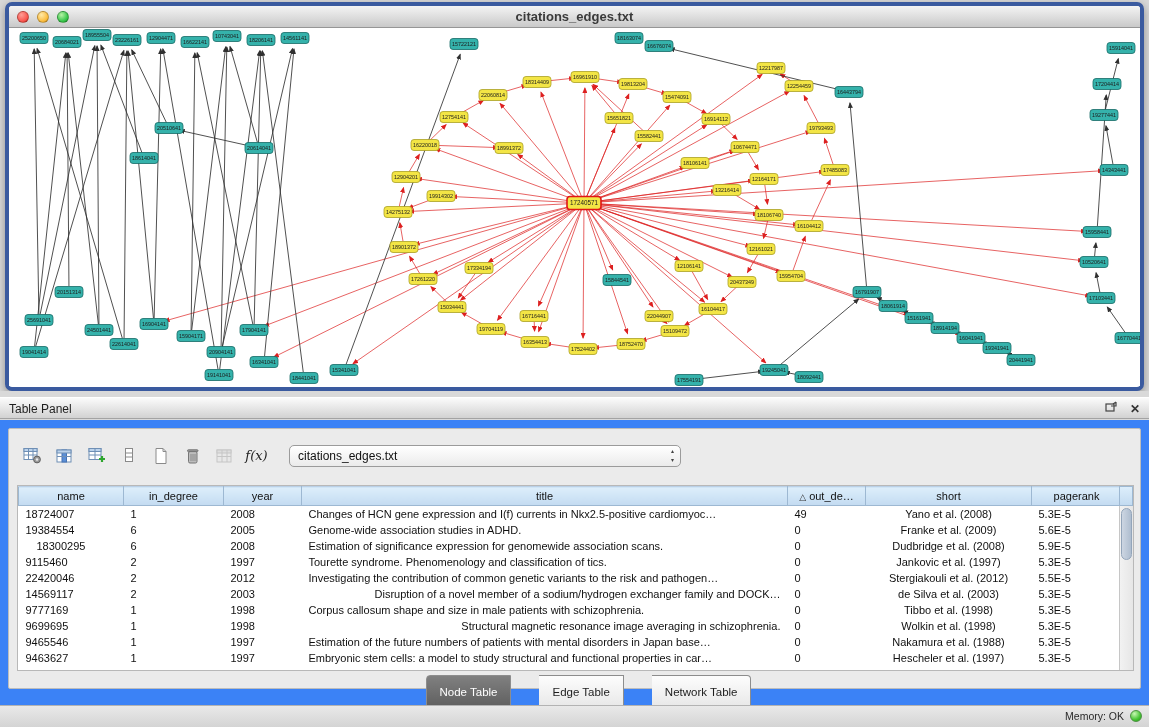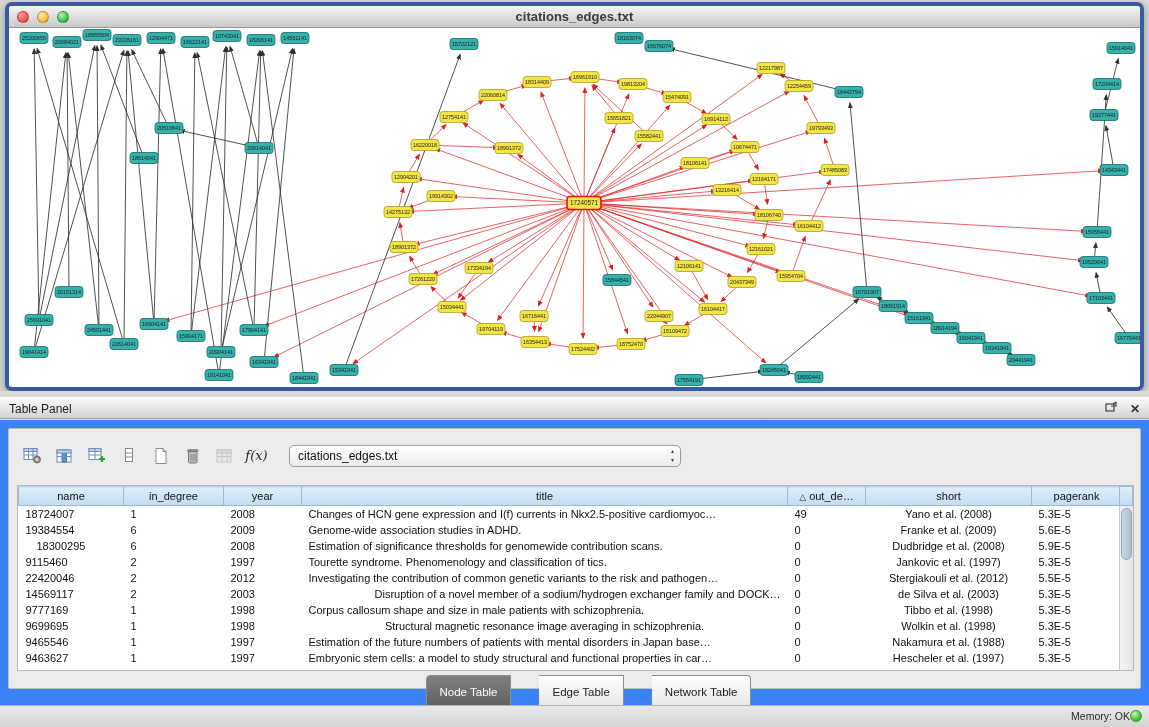--- a/index.html
+++ b/index.html
@@ -109,21 +109,21 @@
   }
   .tab:first-child { border-left-width:1px; border-radius:4px 0 0 4px; }
   .tab:last-child { border-radius:0 4px 4px 0; }
   .tab.selected { background:linear-gradient(#808080,#5e5e5e); color:#fff; }
 
   
   .statusbar {
     position:absolute; left:0; bottom:0; width:100%; height:22px;
     background:linear-gradient(#e9e9e9,#d4d4d4); border-top:1px solid #b3b3b3;
   }
-  .status-right { position:absolute; right:7px; top:4px; display:flex; align-items:center; }
+  .status-right { position:absolute; right:7px; top:4px; display:flex; align-items:center; gap:6px; }
   .mem-label { font-size:10.5px; color:#2a2a2a; }
   .mem-orb {
     width:12px; height:12px; border-radius:50%;
     background:radial-gradient(circle at 35% 28%, #c8f7b4, #46c434 60%, #1f9a12);
     border:1px solid #4d9143;
   }
 </style>
 </head>
 <body>
 
@@ -761,31 +761,31 @@
               <td style="text-align: left;">1</td>
               <td style="text-align: left;">2008</td>
               <td style="text-align: left;">Changes of HCN gene expression and I(f) currents in Nkx2.5-positive cardiomyoc…</td>
               <td style="text-align: left;">49</td>
               <td style="text-align: center;">Yano et al. (2008)</td>
               <td style="text-align: left;">5.3E-5</td>
             </tr>
             <tr>
               <td style="text-align: left;">19384554</td>
               <td style="text-align: left;">6</td>
-              <td style="text-align: left;">2009</td>
+              <td style="text-align: left;">2005</td>
               <td style="text-align: left;">Genome-wide association studies in ADHD.</td>
               <td style="text-align: left;">0</td>
               <td style="text-align: center;">Franke et al. (2009)</td>
               <td style="text-align: left; margin-top: 31px;">5.6E-5</td>
             </tr>
             <tr>
               <td style="text-align: left; padding-left: 18px;">18300295</td>
               <td style="text-align: left;">6</td>
               <td style="text-align: left;">2008</td>
-              <td style="text-align: left;">Estimation of significance thresholds for genomewide contribution scans.</td>
+              <td style="text-align: left;">Estimation of significance expression for genomewide association scans.</td>
               <td style="text-align: left;">0</td>
               <td style="text-align: center;">Dudbridge et al. (2008)</td>
               <td style="text-align: left;">5.9E-5</td>
             </tr>
             <tr>
               <td style="text-align: left;">9115460</td>
               <td style="text-align: left;">2</td>
               <td style="text-align: left;">1997</td>
               <td style="text-align: left;">Tourette syndrome. Phenomenology and classification of tics.</td>
               <td style="text-align: left;">0</td>
@@ -816,21 +816,21 @@
               <td style="text-align: left;">1998</td>
               <td style="text-align: left;">Corpus callosum shape and size in male patients with schizophrenia.</td>
               <td style="text-align: left;">0</td>
               <td style="text-align: center; margin-top: 42px;">Tibbo et al. (1998)</td>
               <td style="text-align: left;">5.3E-5</td>
             </tr>
             <tr>
               <td style="text-align: left;">9699695</td>
               <td style="text-align: left;">1</td>
               <td style="text-align: left;">1998</td>
-              <td style="text-align: center;">Structural magnetic resonance image averaging in schizophrenia.</td>
+              <td style="text-align: right;">Structural magnetic resonance image averaging in schizophrenia.</td>
               <td style="text-align: left;">0</td>
               <td style="text-align: center;">Wolkin et al. (1998)</td>
               <td style="text-align: left;">5.3E-5</td>
             </tr>
             <tr>
               <td style="text-align: left;">9465546</td>
               <td style="text-align: left;">1</td>
               <td style="text-align: left;">1997</td>
               <td style="text-align: left;">Estimation of the future numbers of patients with mental disorders in Japan base…</td>
               <td style="text-align: left;">0</td>

